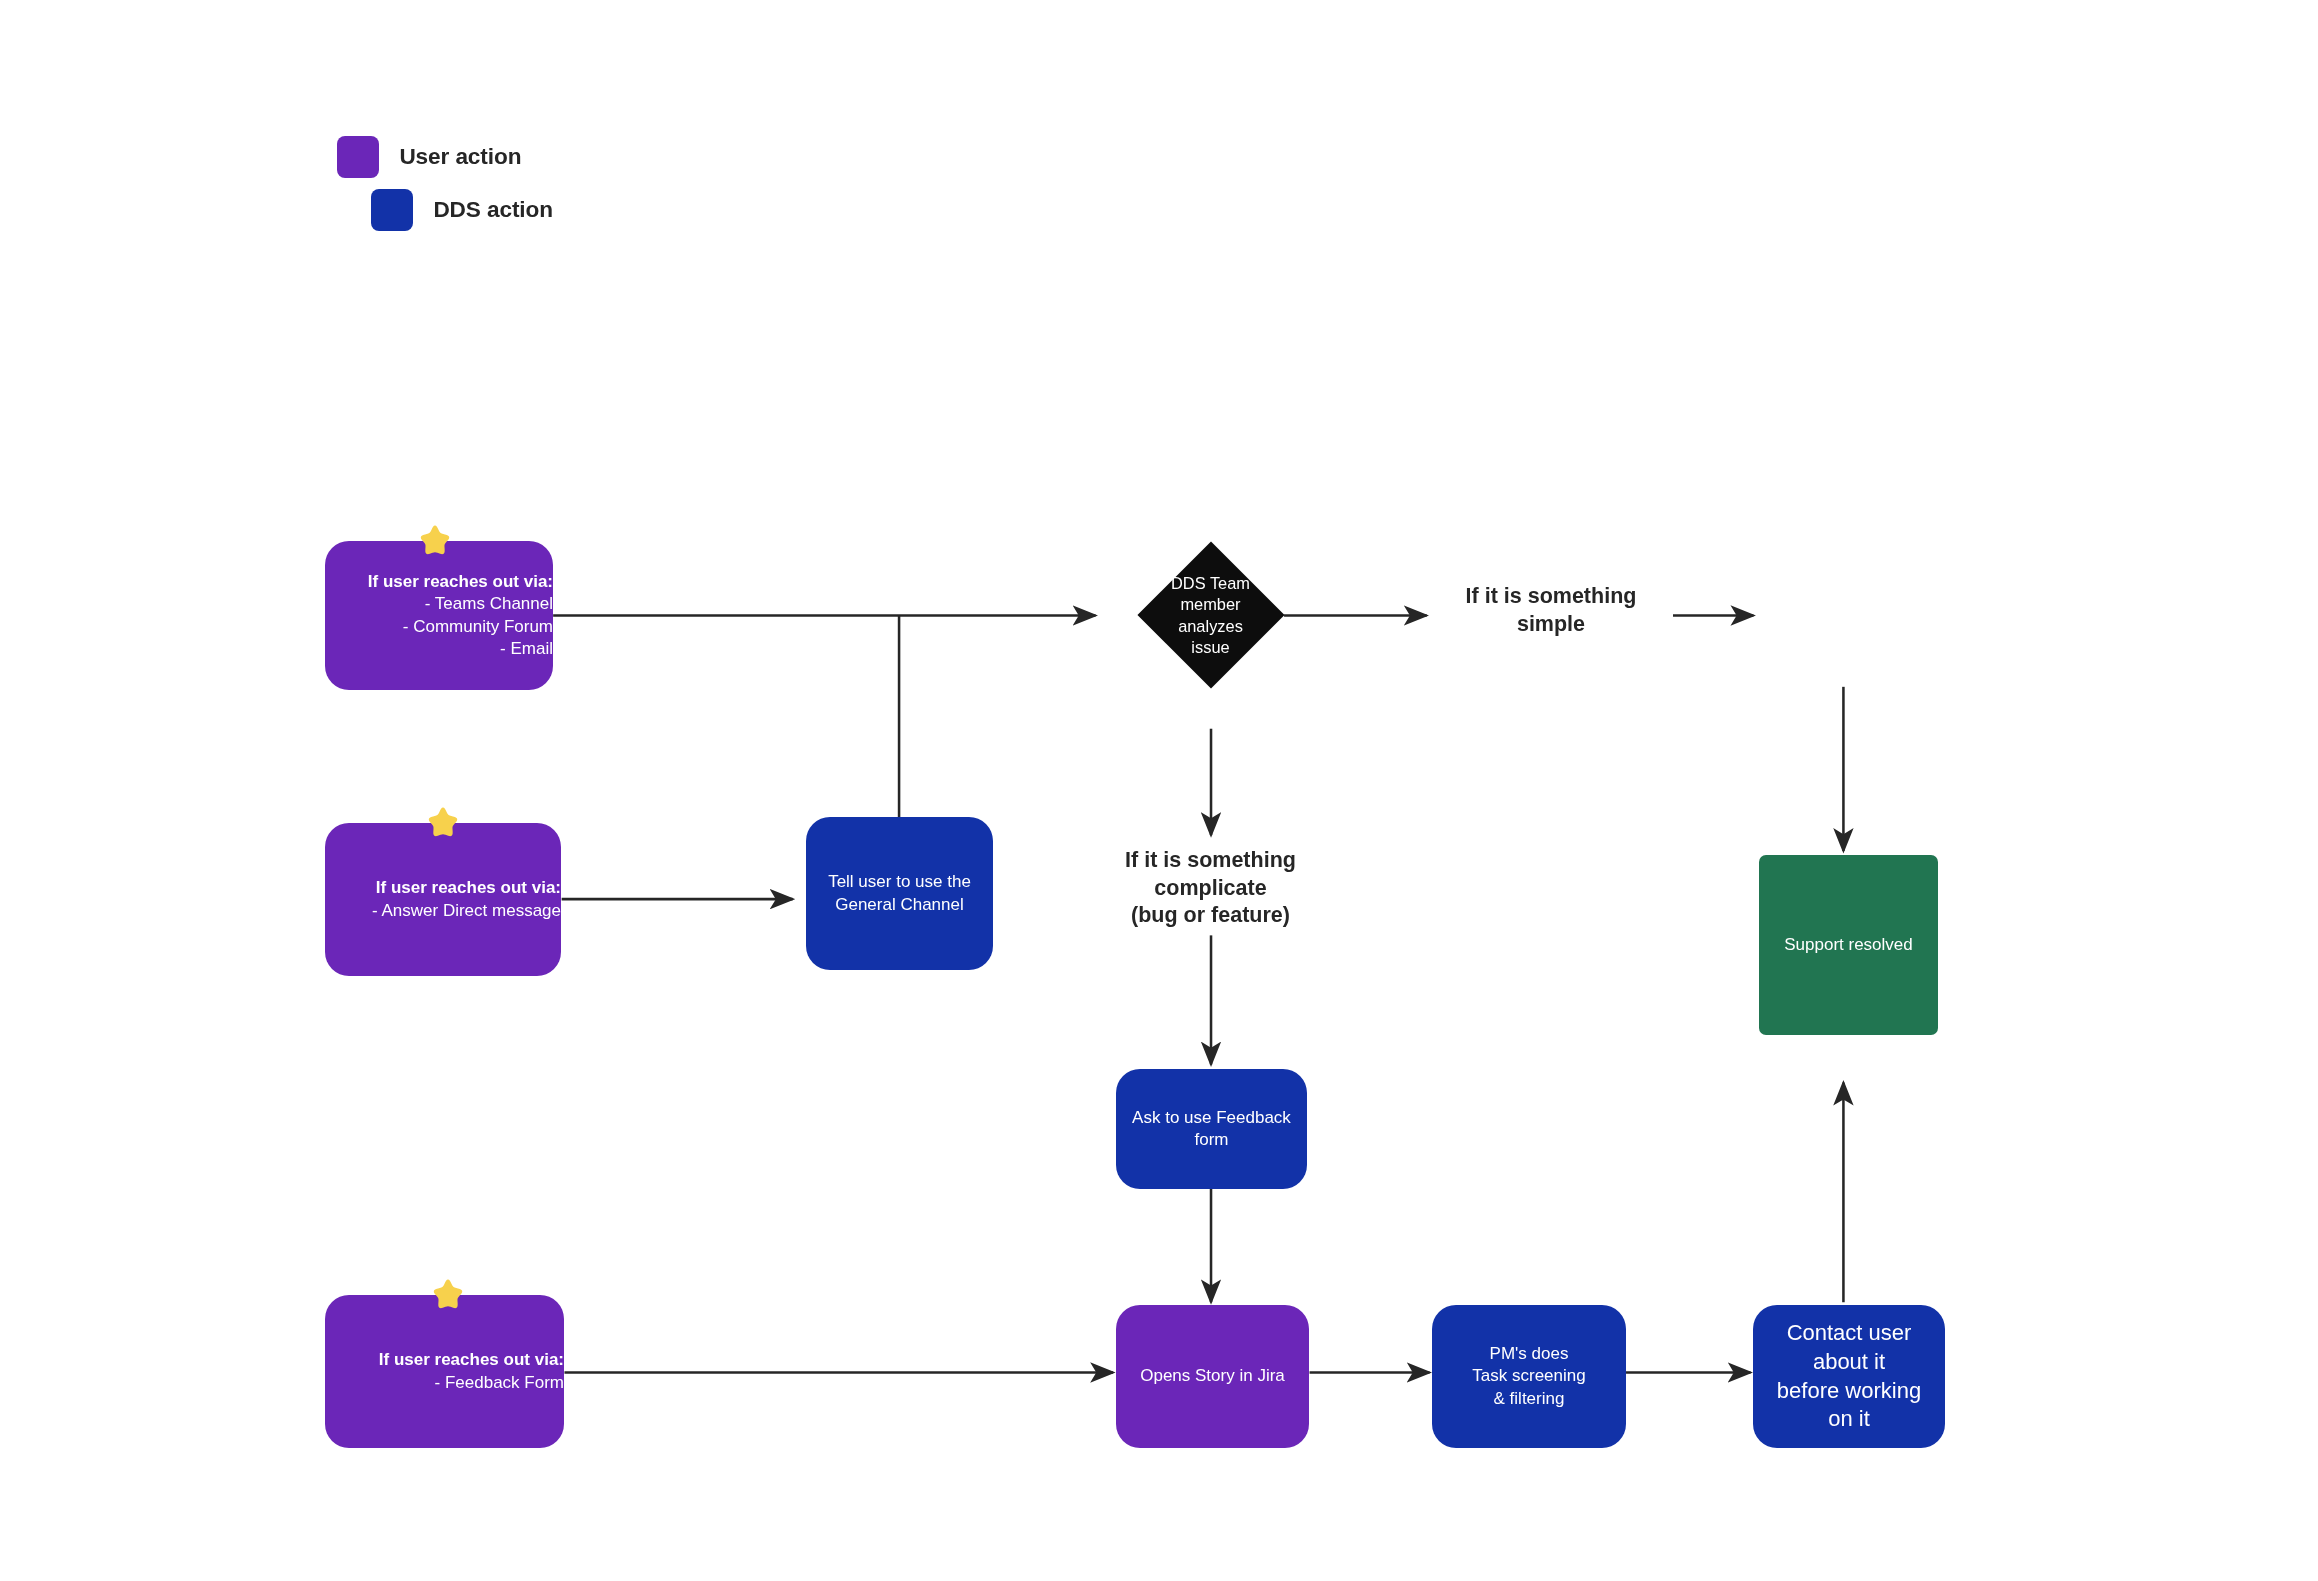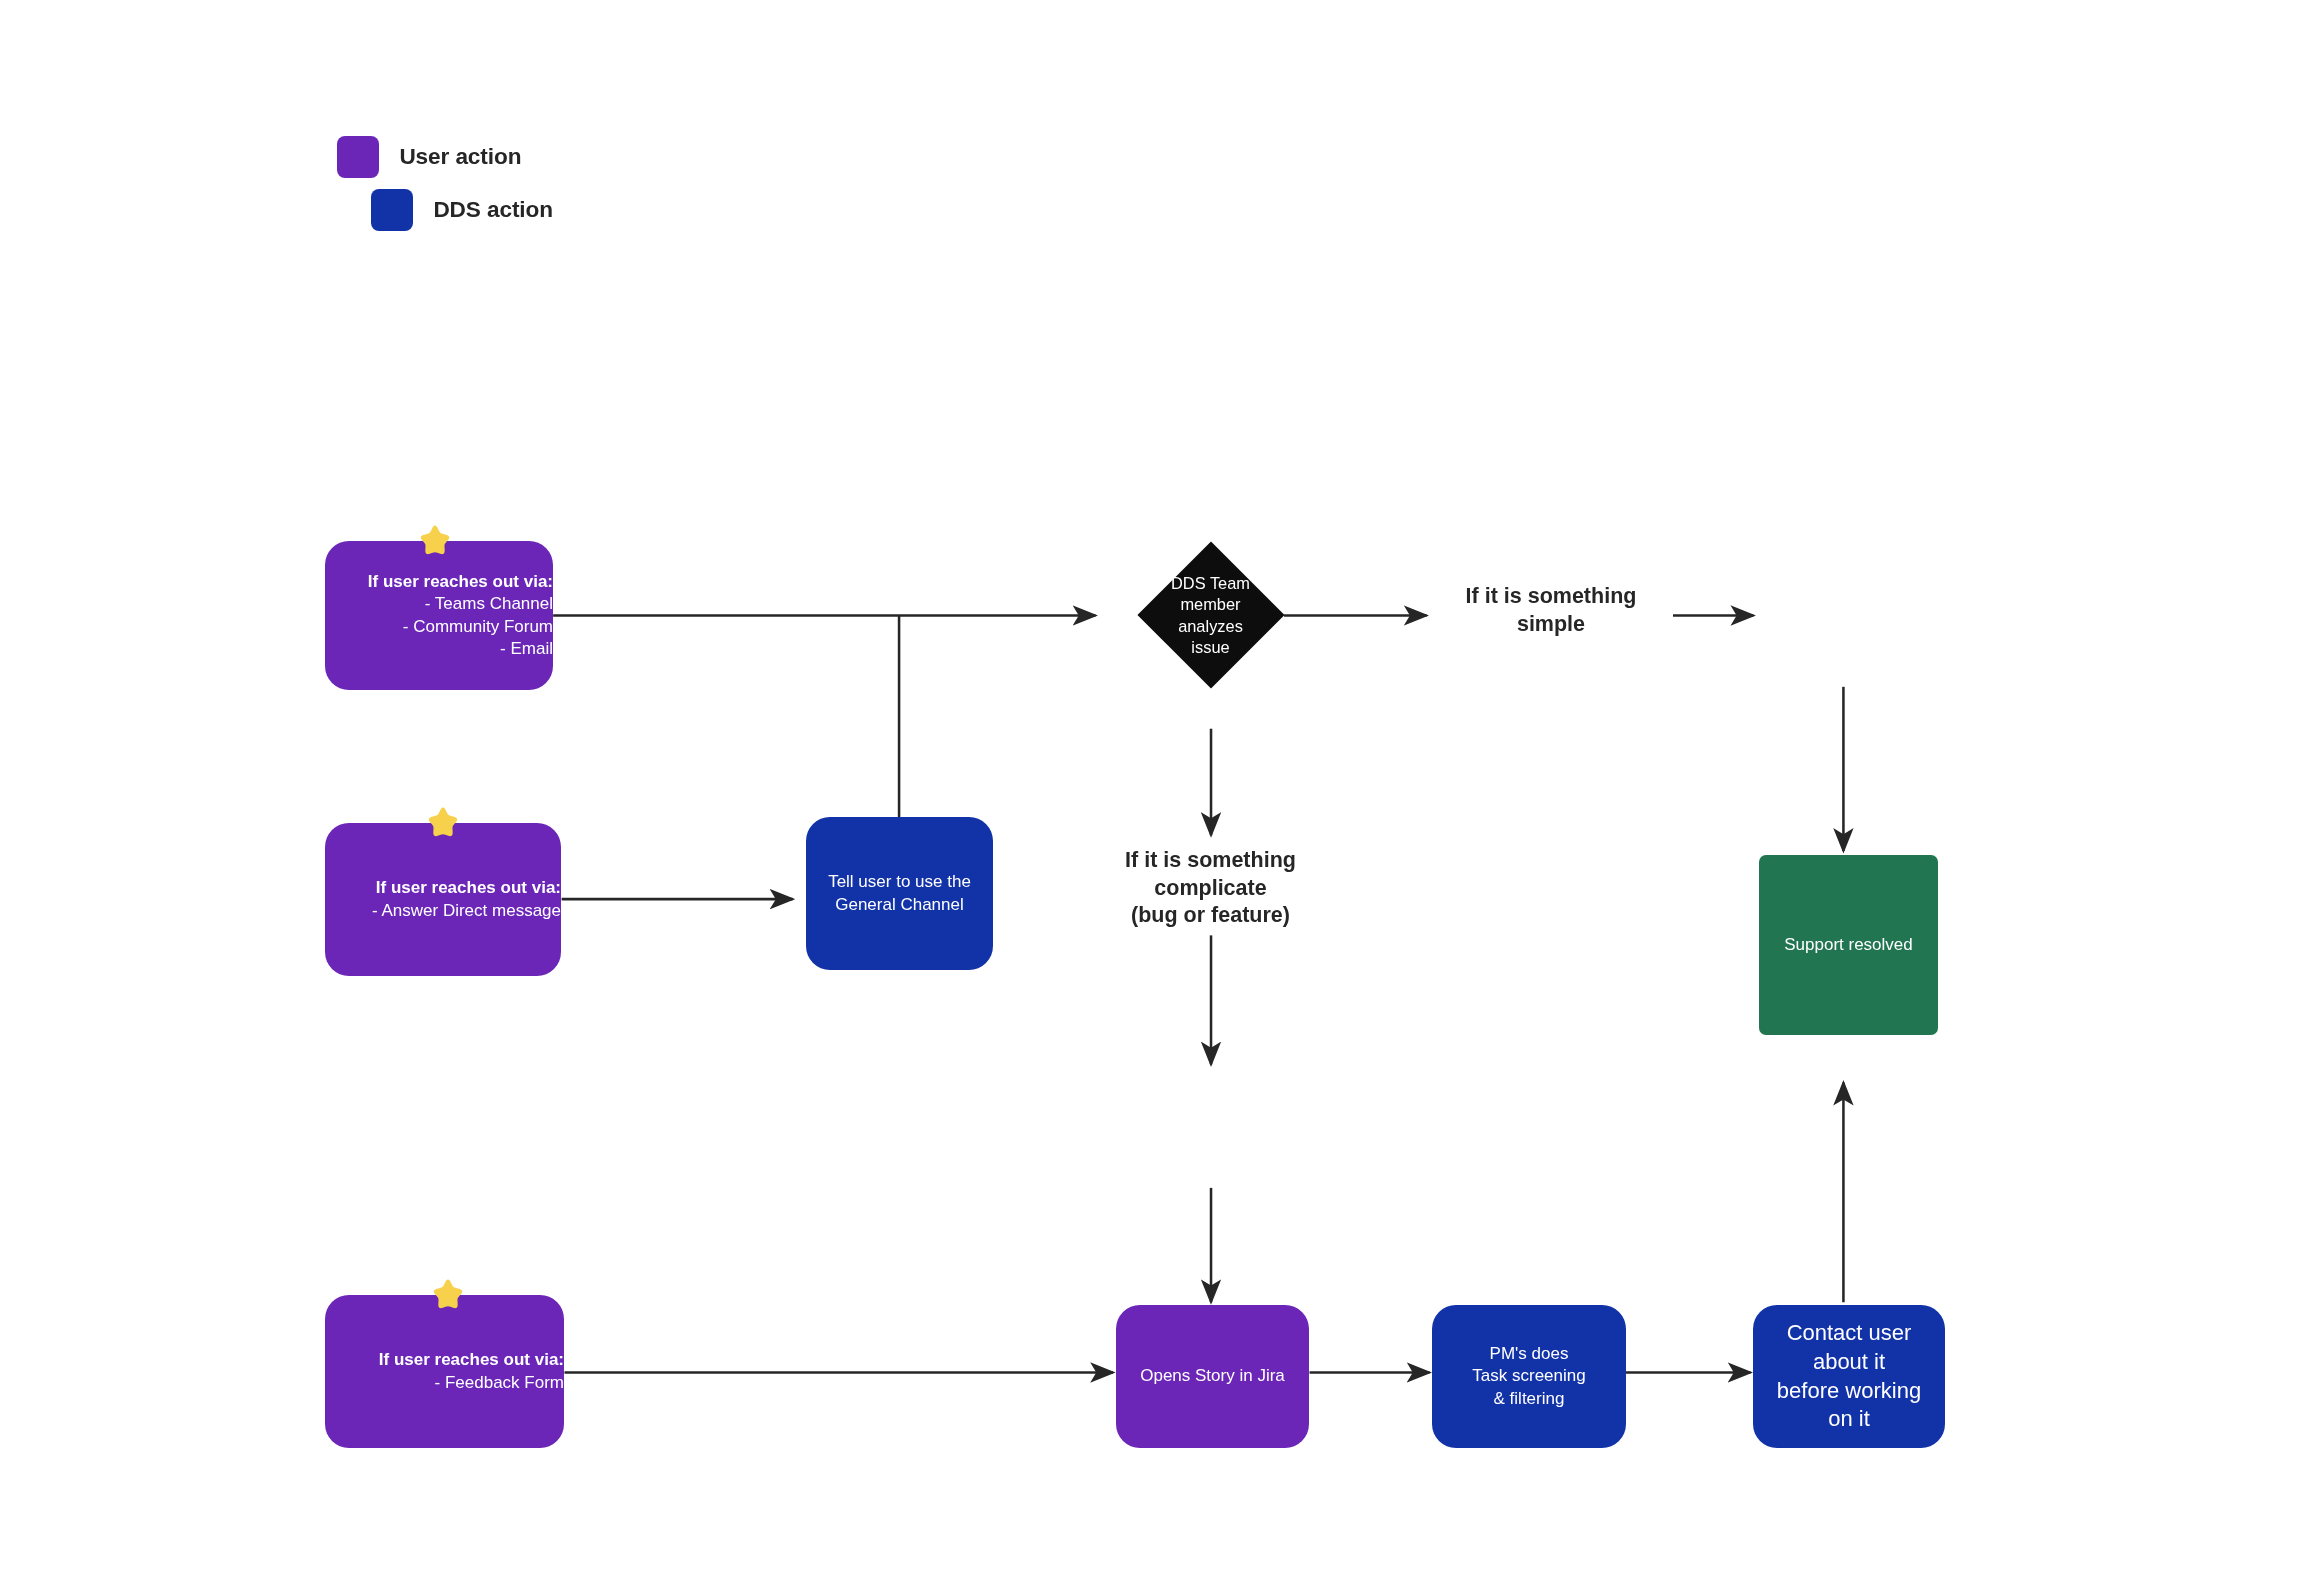--- a/index.html
+++ b/index.html
@@ -240,20 +240,26 @@
     <span>(bug or feature)</span>
   </div>
 
 
   <div class="node square green" style="left:1759px; top:855px; width:179px; height:180px; font-size:17px;">
     <div class="txt">
       <span>Support resolved</span>
     </div>
   </div>
 
+  <div class="node rounded blue" style="left:1116px; top:1069px; width:191px; height:120px; font-size:17px;">
+    <div class="txt">
+      <span>Ask to use Feedback</span><br>
+      <span>form</span>
+    </div>
+  </div>
 
   <div class="node rounded purple" style="left:1116px; top:1305px; width:193px; height:143px; font-size:17px;">
     <div class="txt">
       <span>Opens Story in Jira</span>
     </div>
   </div>
 
   <div class="node rounded blue" style="left:1432px; top:1305px; width:194px; height:143px; font-size:17px;">
     <div class="txt">
       <span>PM's does</span><br>

